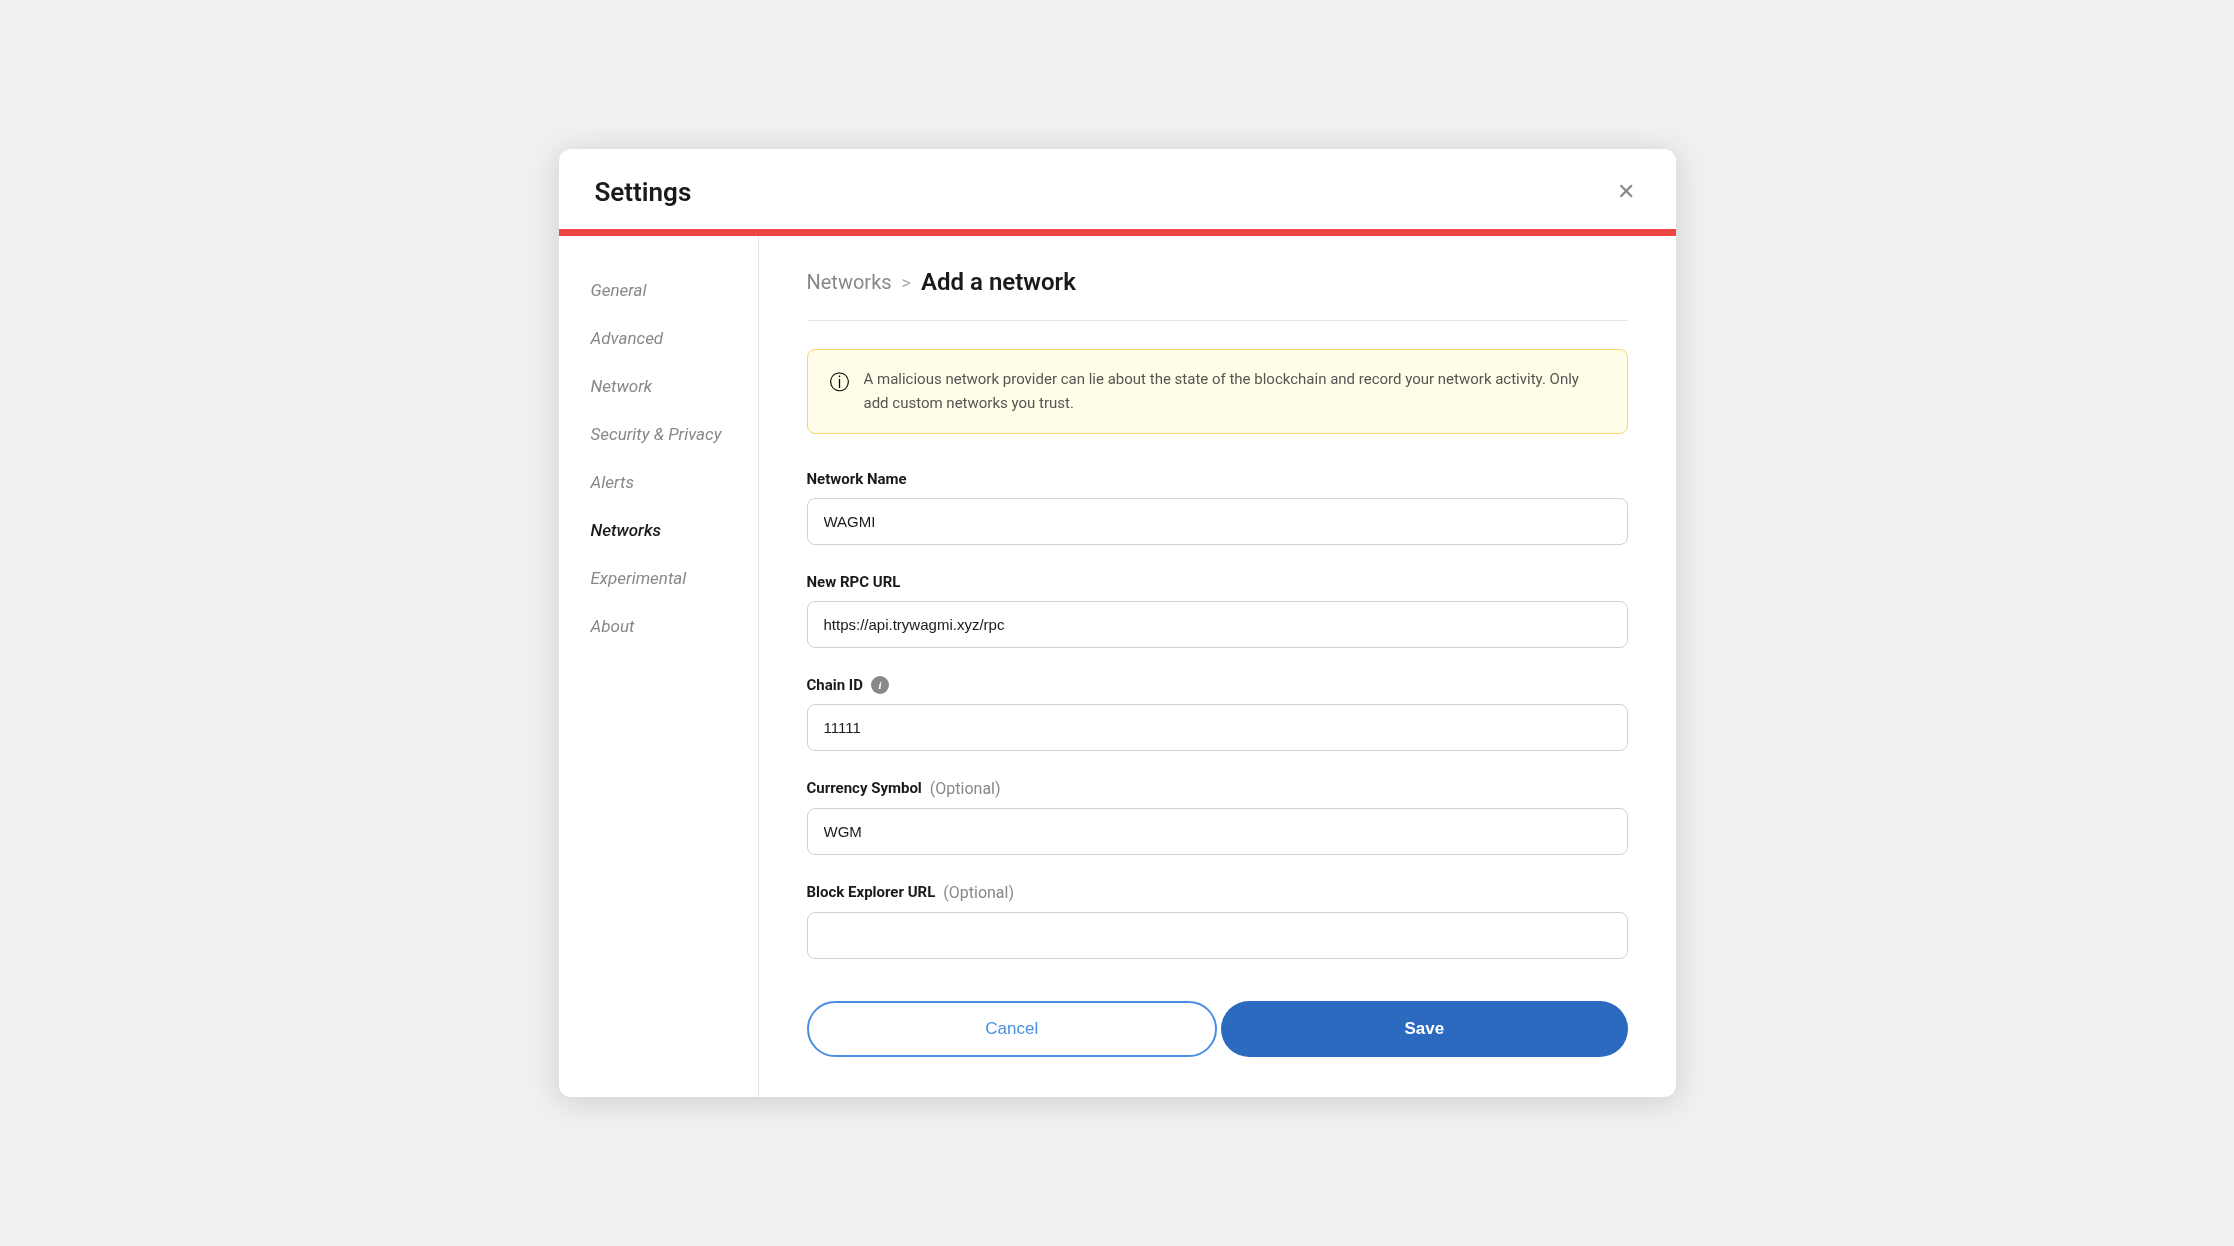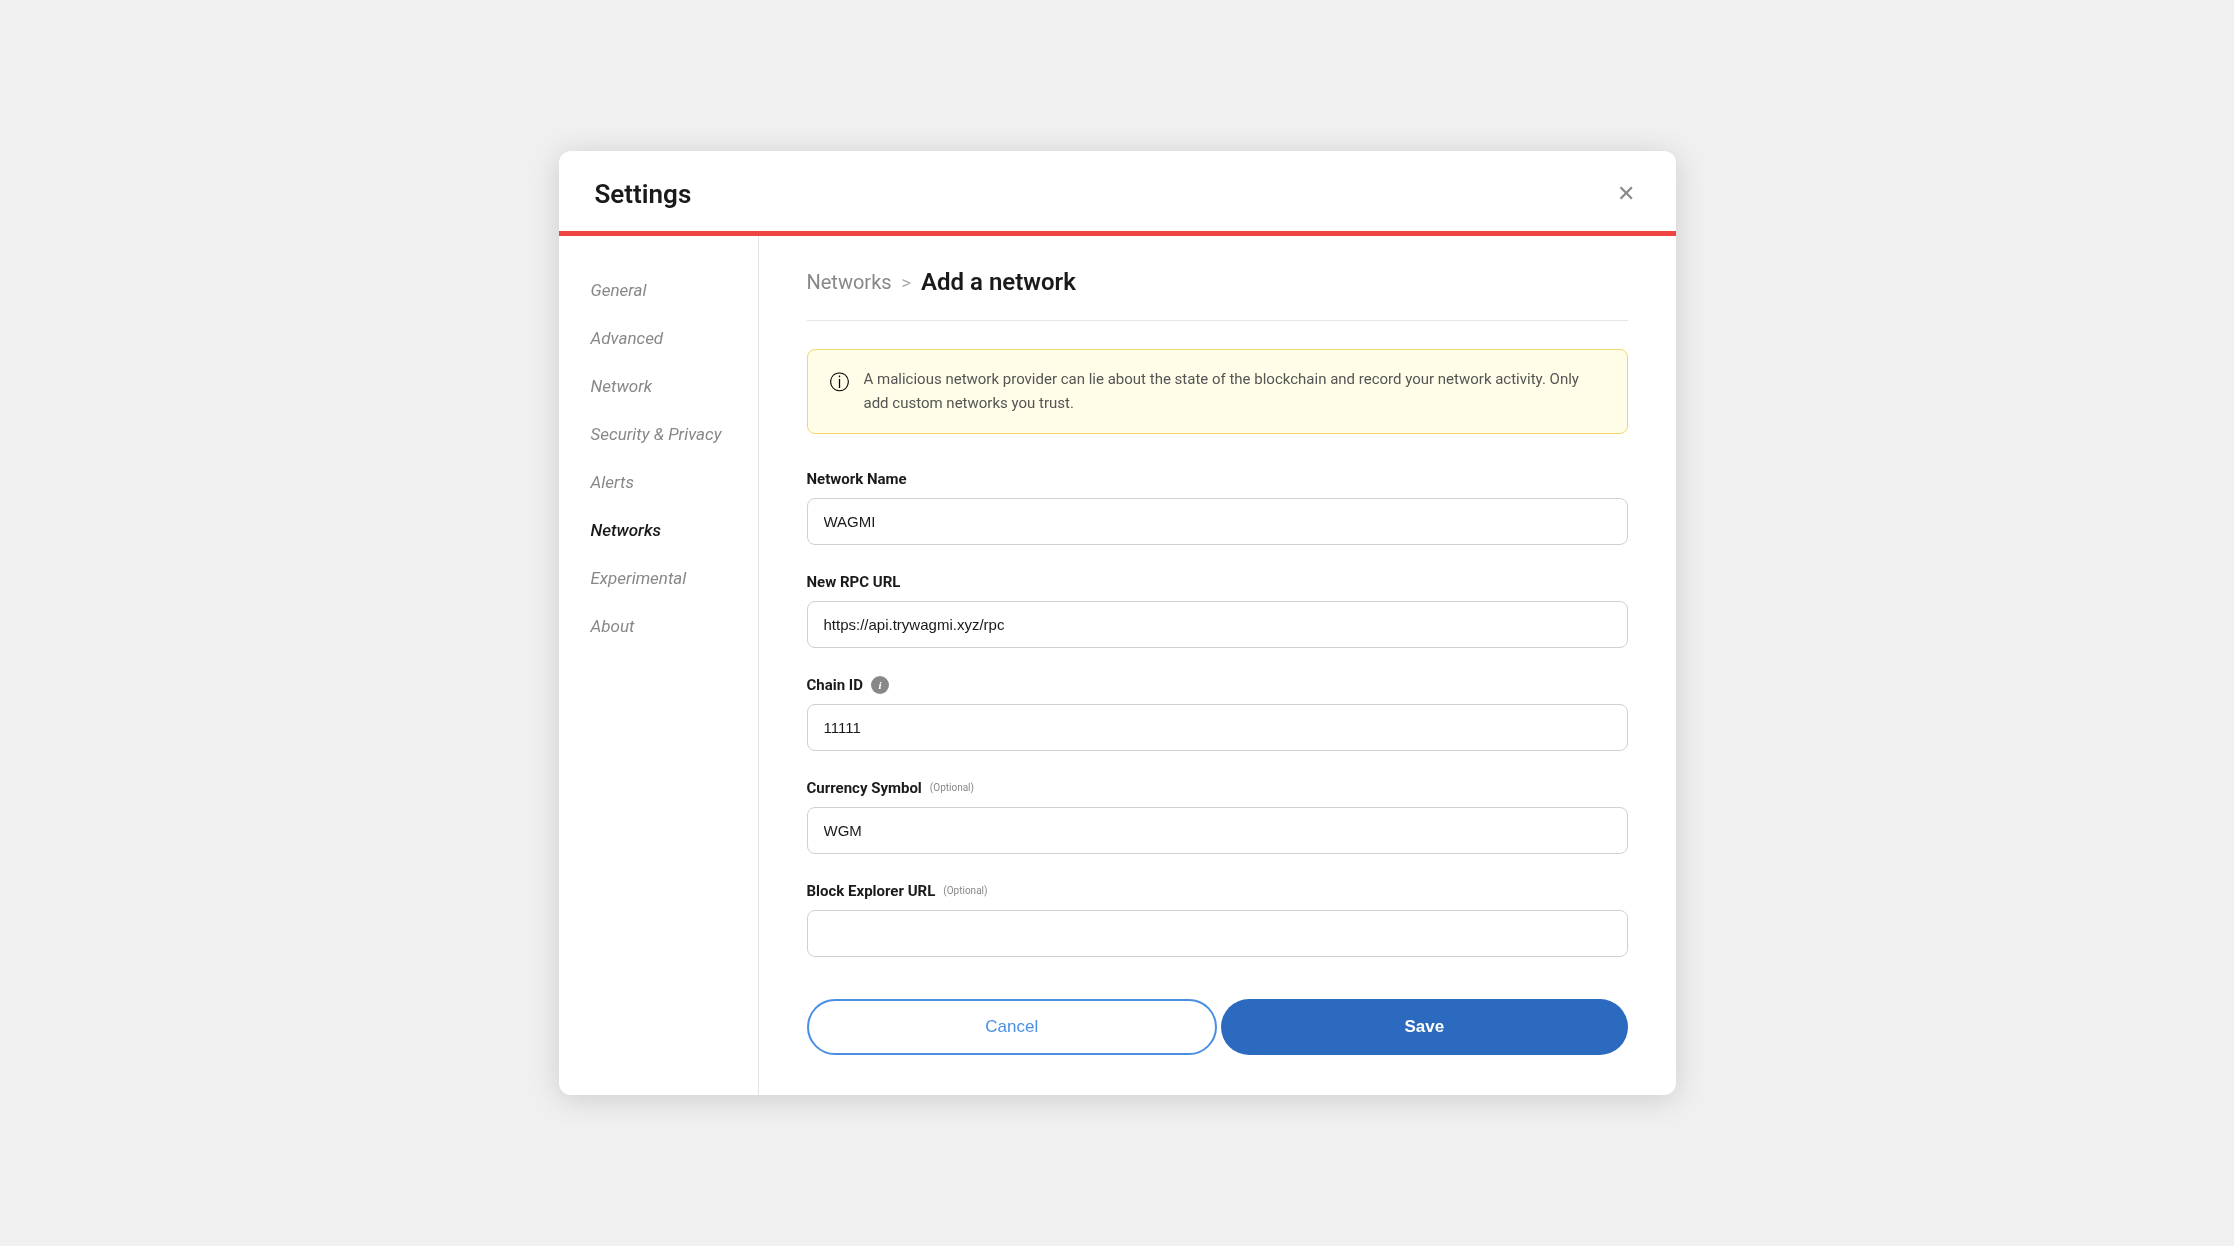--- a/index.html
+++ b/index.html
@@ -17,21 +17,21 @@
       width: 1117px;
       max-width: 100%;
       box-shadow: 0 4px 30px rgba(0,0,0,0.15);
       overflow: hidden;
     }
     .modal-header {
       display: flex;
       align-items: center;
       justify-content: space-between;
       padding: 28px 36px 22px 36px;
-      border-bottom: 5px solid #ef4444;
+      border-bottom: 7px solid #ef4444;
     }
     .modal-title {
       font-size: 26px;
       font-weight: 600;
       color: #1a1a1a;
     }
     .close-btn {
       background: none;
       border: none;
       cursor: pointer;
@@ -130,21 +130,21 @@
       font-size: 15px;
       font-weight: 700;
       color: #1a1a1a;
       display: flex;
       align-items: center;
       gap: 8px;
     }
     .field-label-optional {
       font-weight: 400;
       color: #888;
-      font-size: 10px;
+      font-size: 16px;
     }
     .info-icon {
       display: inline-flex;
       align-items: center;
       justify-content: center;
       width: 18px;
       height: 18px;
       background: #888;
       border-radius: 50%;
       color: white;

